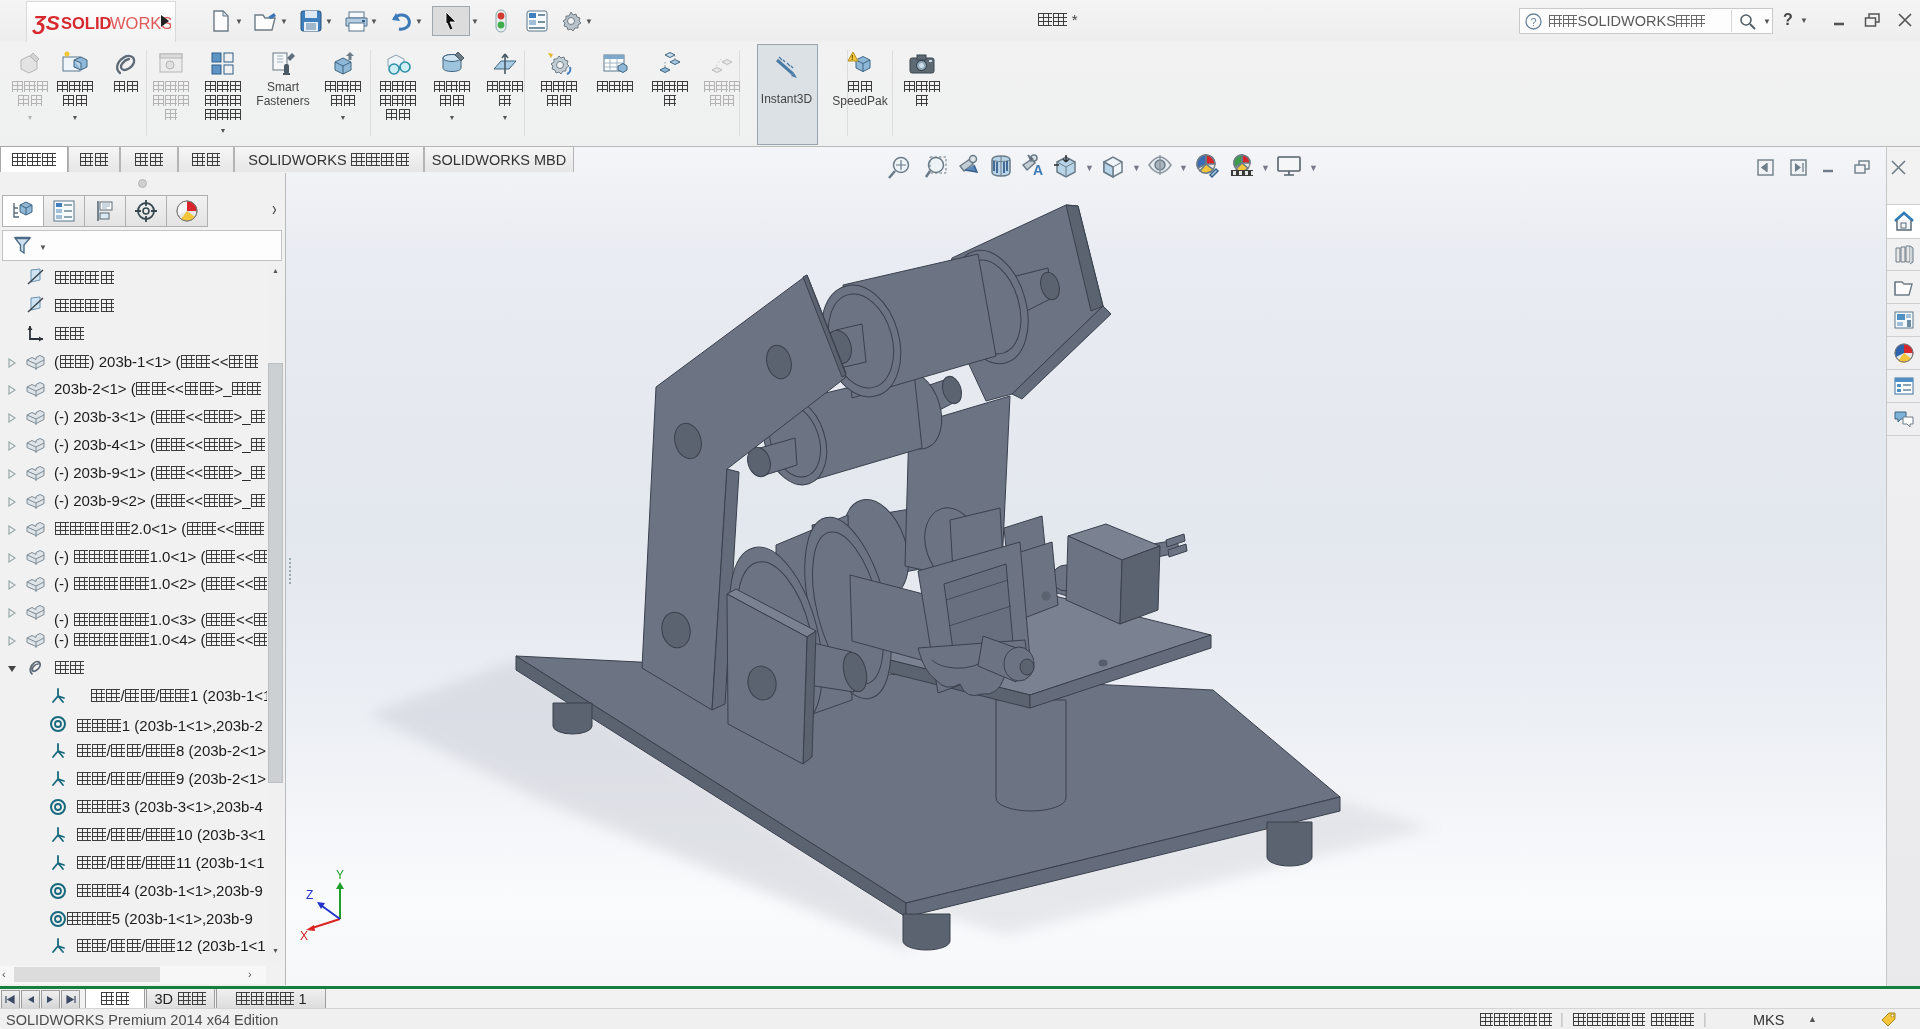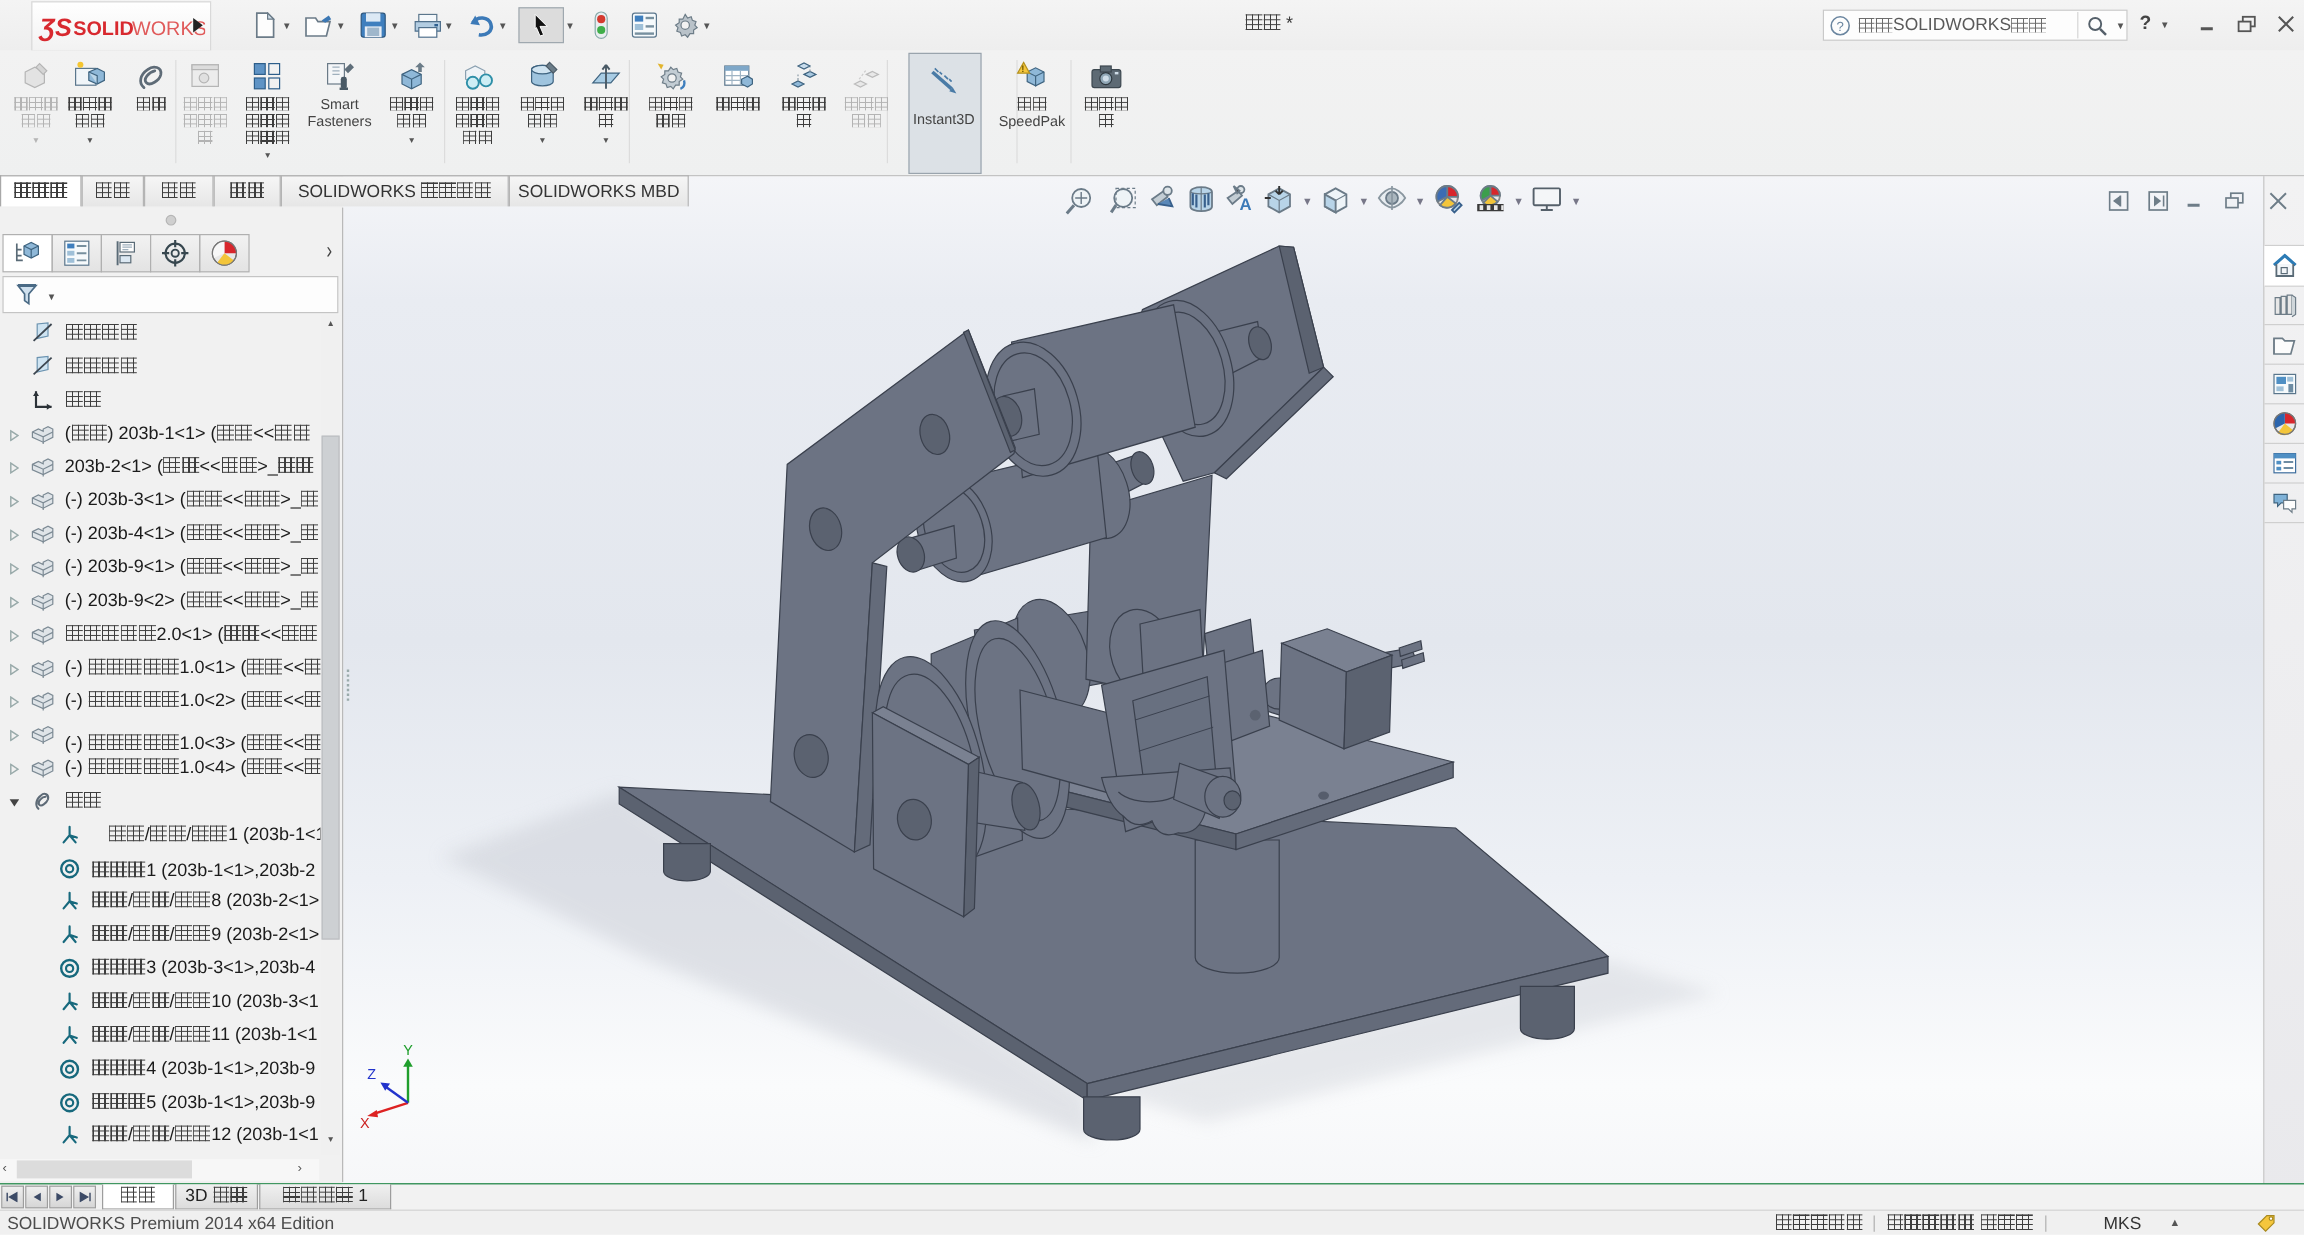--- a/index.html
+++ b/index.html
@@ -39,21 +39,21 @@
 .trow .tx{margin-left:6px}
 
 #vscroll{position:absolute;left:267px;top:90px;width:17px;height:700px;background:#f0f0f0}
 #hscroll{position:absolute;left:0;top:793px;width:266px;height:18px;background:#f7f7f7}
 
 #viewport{left:286px;top:147px;width:1600px;height:861px;background:linear-gradient(180deg,#f4f5f8 0%,#e9ecf2 12%,#e3e7ee 45%,#edf0f5 68%,#fafbfc 88%,#f5f6f8 100%)}
 
 #taskpane{left:1886px;top:147px;width:34px;height:861px;background:linear-gradient(#f2f2f3,#e9e9ec);border-left:1px solid #c6c6c6;box-sizing:border-box}
 .tpcell{position:absolute;left:0;width:33px;height:33px;border-bottom:1px solid #cfcfcf;display:flex;align-items:center;justify-content:center}
 
-#btabs{left:0;top:986px;width:1920px;height:22px;background:#f2f2f2;border-top:1px solid #15803d}
+#btabs{left:0;top:986px;width:1920px;height:22px;background:#f2f2f2;border-top:3px solid #15803d}
 .btab{position:absolute;top:0;height:21px;line-height:21px;text-align:center;font-size:14.5px;color:#222;background:linear-gradient(#f0f0f0,#dcdcdc);border:1px solid #9d9d9d;border-top:none;box-sizing:border-box}
 .btab.act{background:#fff}
 .mbtn{position:absolute;top:1px;width:19px;height:19px;background:linear-gradient(#efefef,#d6d6d6);border:1px solid #9d9d9d;box-sizing:border-box;display:flex;align-items:center;justify-content:center;font-size:9px;color:#445}
 #statusbar{left:0;top:1008px;width:1920px;height:21px;background:#f0f0f0;border-top:1px solid #d4d4d4;font-size:14.5px;color:#4c4c4c}
 </style></head>
 <body>
 <div id="app">
 
 <div id="titlebar" class="abs"></div>
 <div id="logo" class="abs">
@@ -705,21 +705,21 @@
             <circle cx="9" cy="9" r="7" fill="none" stroke="#17697d" stroke-width="2"></circle>
             <circle cx="9" cy="9" r="3" fill="none" stroke="#17697d" stroke-width="1.8"></circle>
           </svg>
           <span class="tx" style="position:absolute;left:70px;top:5px"><i class="cj"></i><i class="cj"></i><i class="cj"></i>4 (203b-1&lt;1&gt;,203b-9</span>
         </div>
 <div class="trow" style="top:642px">
           <svg width="18" height="18" viewBox="0 0 18 18" style="position:absolute;left:49px;top:5px">
             <circle cx="9" cy="9" r="7" fill="none" stroke="#17697d" stroke-width="2"></circle>
             <circle cx="9" cy="9" r="3" fill="none" stroke="#17697d" stroke-width="1.8"></circle>
           </svg>
-          <span class="tx" style="position:absolute;left:70px;top:5px"><i class="cj"></i><i class="cj"></i><i class="cj"></i>5 (203b-1&lt;1&gt;,203b-9</span>
+          <span class="tx" style="position:absolute;left:60px;top:5px"><i class="cj"></i><i class="cj"></i><i class="cj"></i>5 (203b-1&lt;1&gt;,203b-9</span>
         </div>
 <div class="trow" style="top:669px">
           <svg width="18" height="18" viewBox="0 0 18 18" style="position:absolute;left:49px;top:5px">
             <path d="M9 2v7M9 9l-5 6M9 9l5 6M9 9l6 2" fill="none" stroke="#17697d" stroke-width="1.8" stroke-linecap="round"></path>
           </svg>
           <span class="tx" style="position:absolute;left:70px;top:5px"><i class="cj"></i><i class="cj"></i>/<i class="cj"></i><i class="cj"></i>/<i class="cj"></i><i class="cj"></i>12 (203b-1&lt;1</span>
         </div>
 </div>
 <div id="vscroll">
         <div style="position:absolute;left:1px;top:100px;width:15px;height:420px;background:#cdd0d3;border:1px solid #bcbfc2;box-sizing:border-box"></div>

